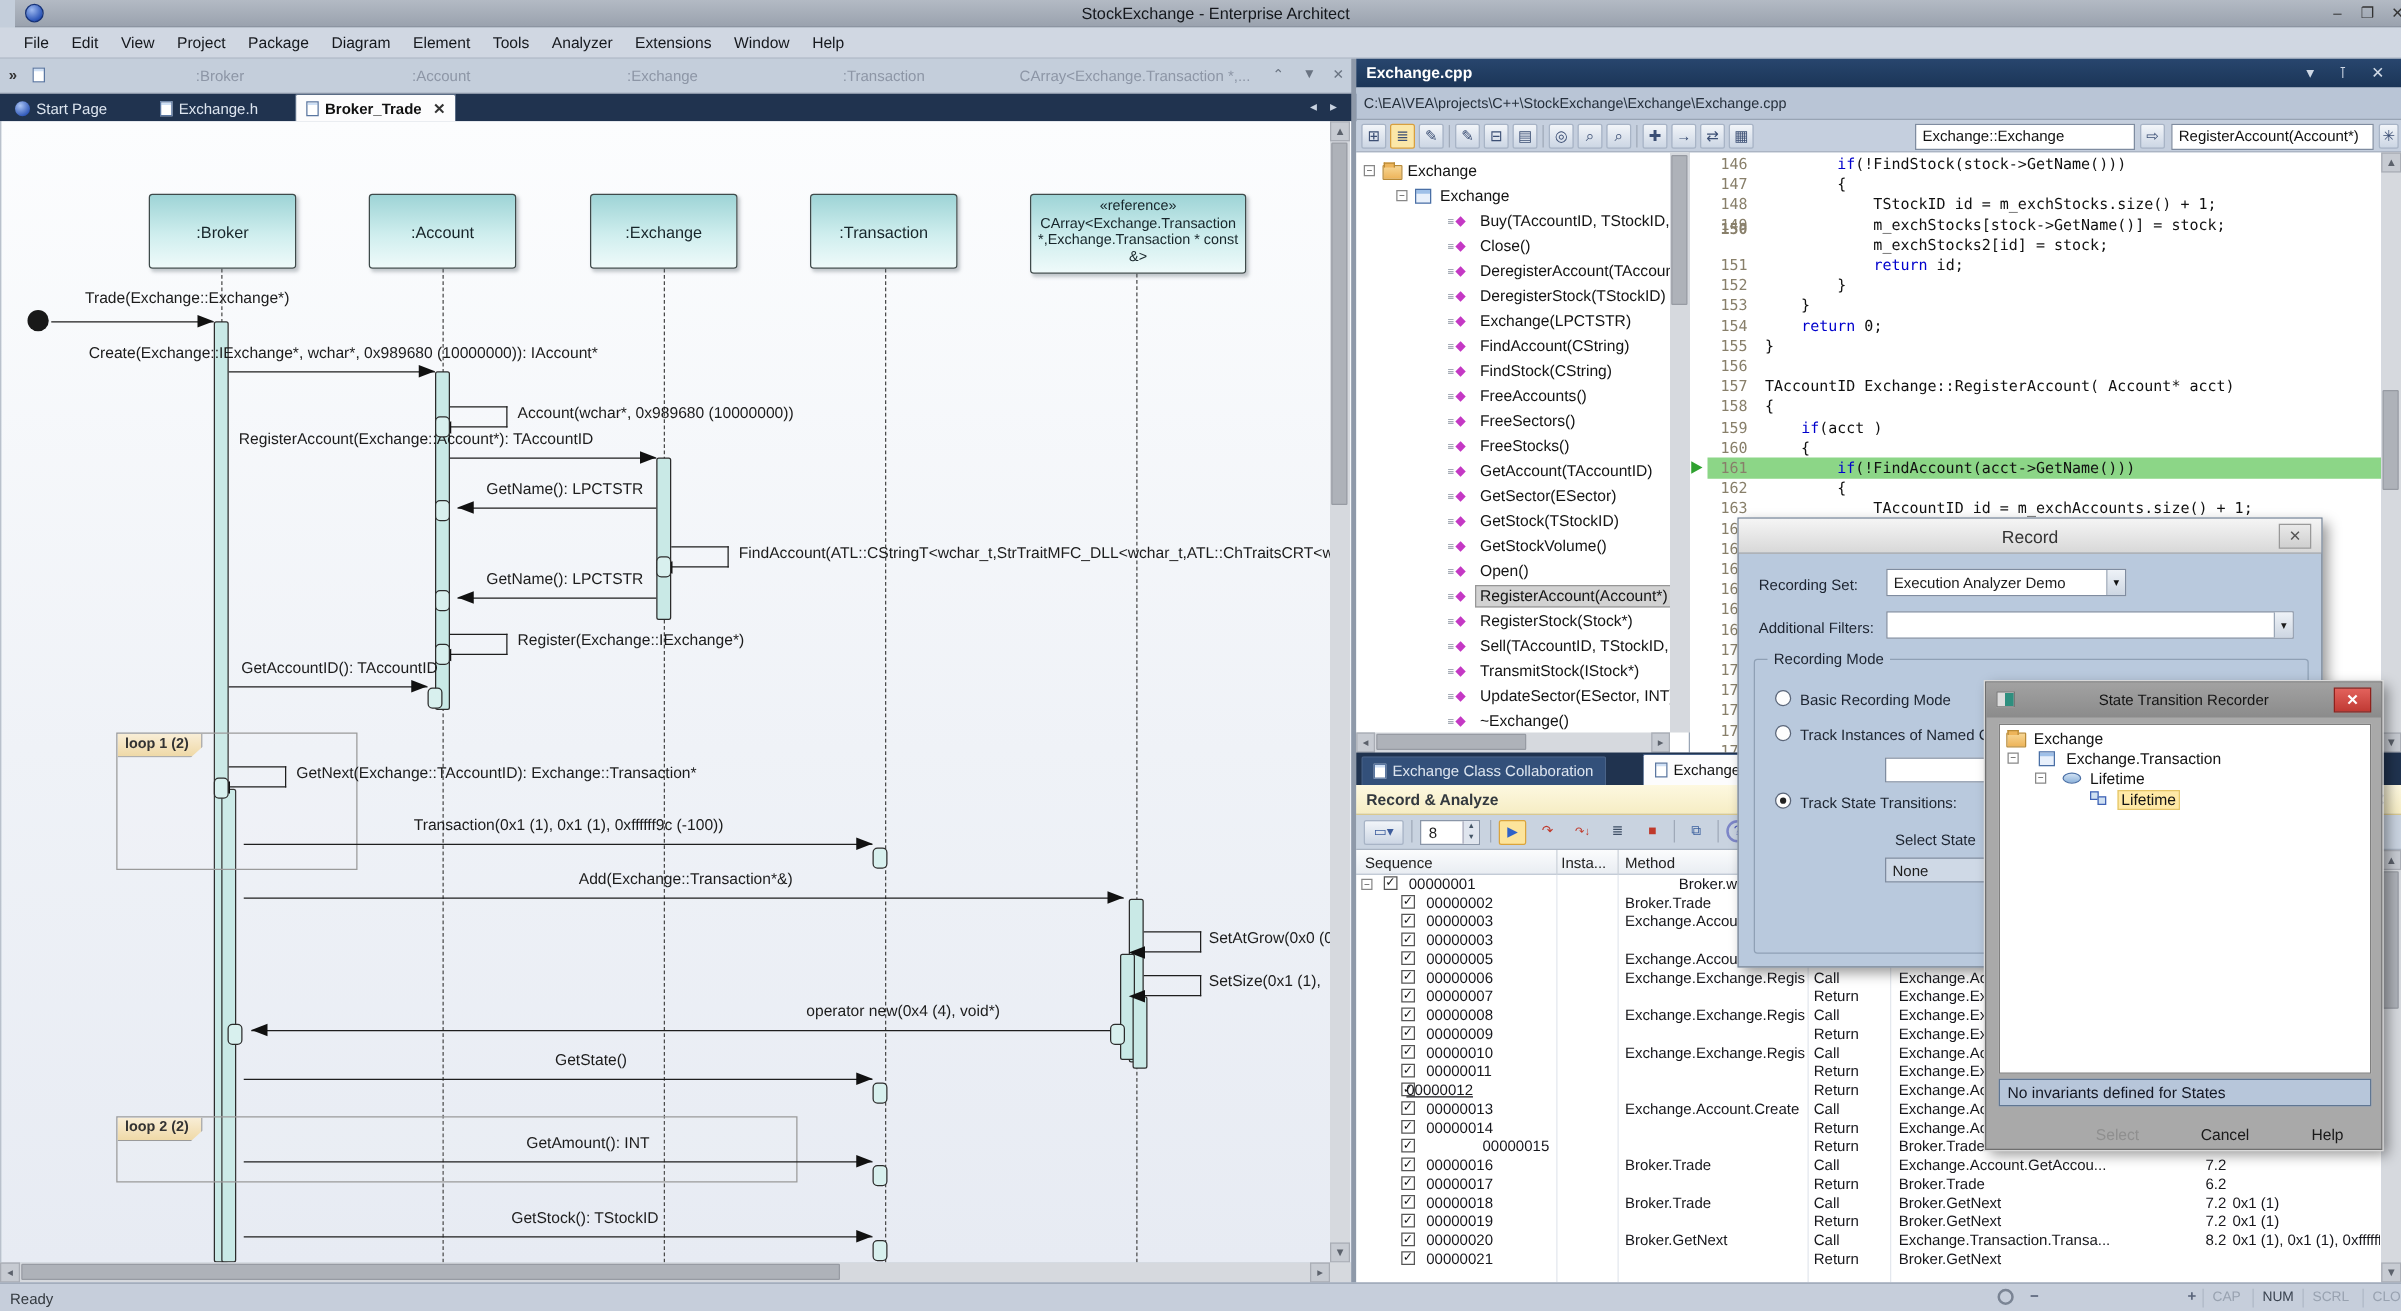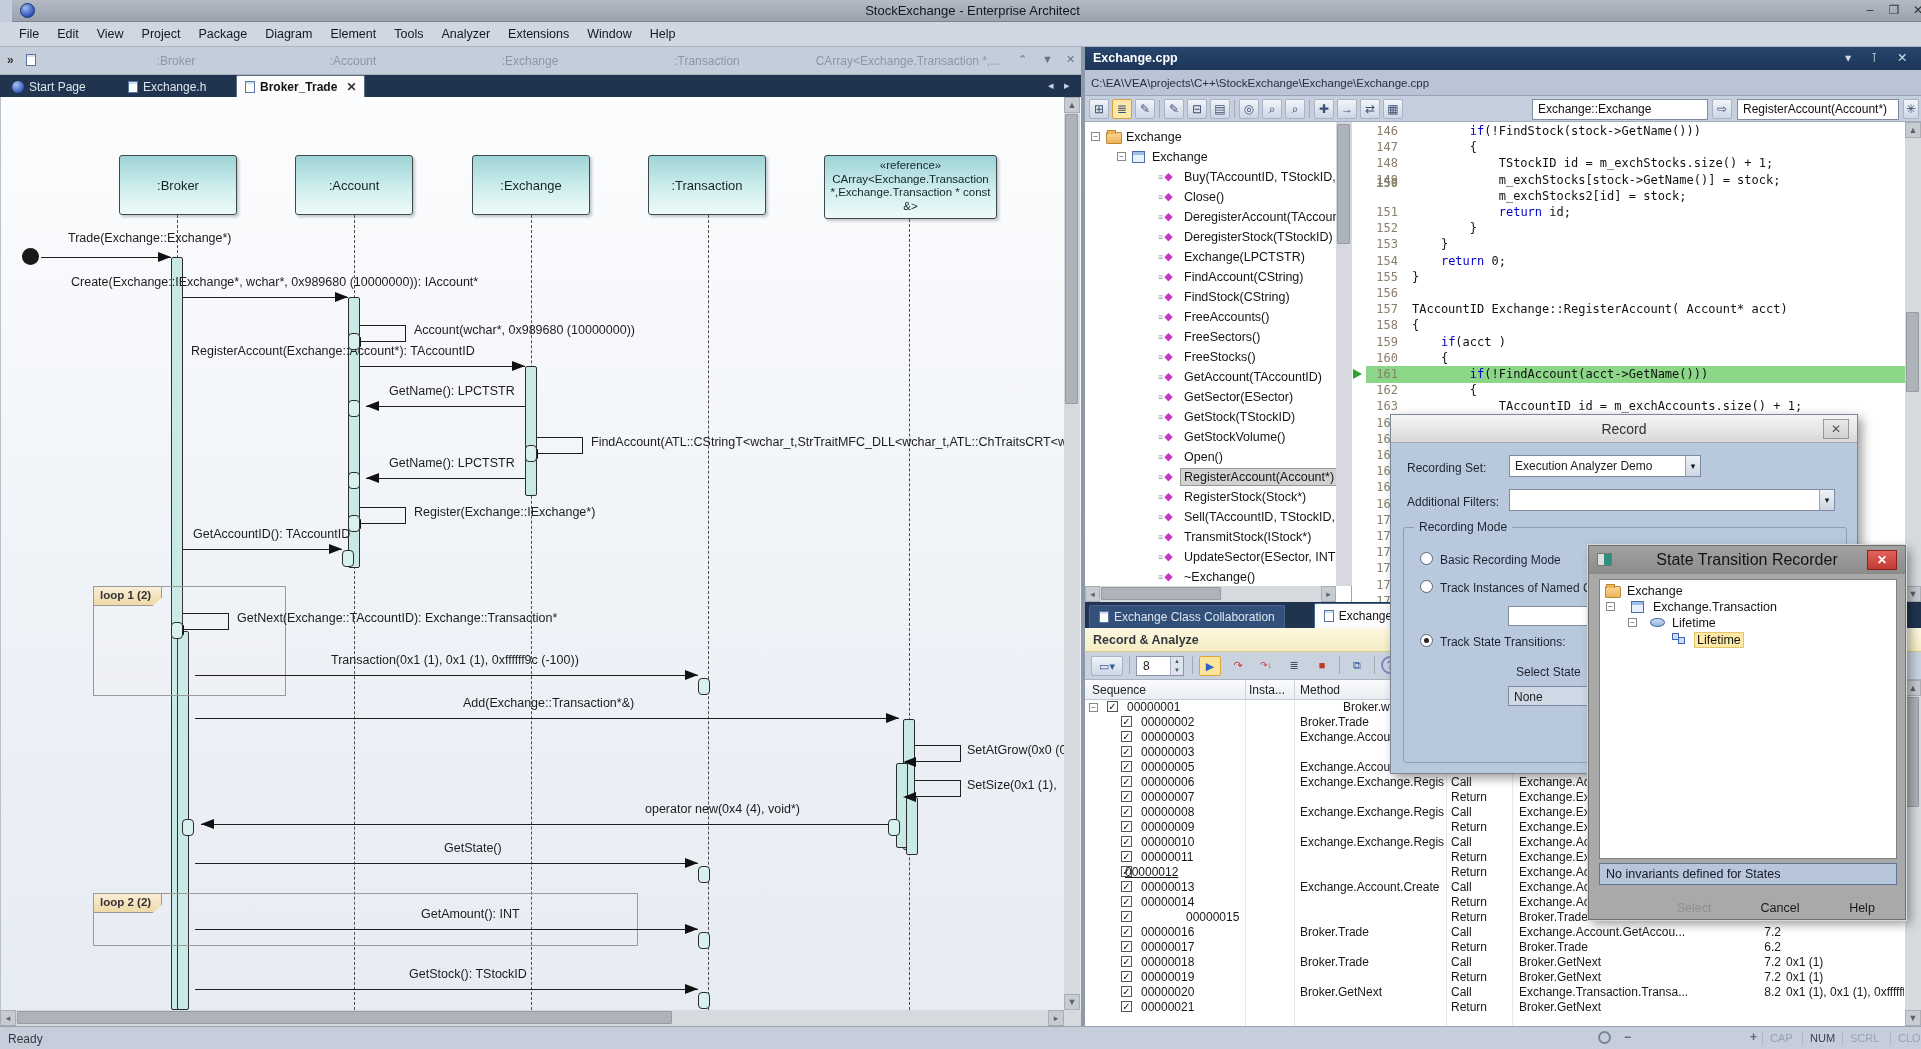--- a/index.html
+++ b/index.html
@@ -94,21 +94,21 @@
   #record-dlg .dlg-title { position:absolute; left:0; top:0; width:100%; height:28px; background:linear-gradient(#f5f5f5,#d8d8d8); border-bottom:1px solid #aaa; text-align:center; font-size:14px; color:#333; line-height:28px; }
   .dlg-x { position:absolute; top:4px; width:26px; height:20px; background:linear-gradient(#e9e9e9,#cfcfcf); border:1px solid #999; color:#555; text-align:center; line-height:18px; font-size:12px; }
   .fld-label { position:absolute; font-size:12px; color:#1d2430; }
   .fld { position:absolute; background:#fff; border:1px solid #7f8ca0; height:22px; font-size:12px; line-height:20px; padding-left:5px; }
   .groupbox { position:absolute; border:1px solid #8fa0b5; border-radius:3px; }
   .grouplabel { position:absolute; top:-8px; left:10px; background:#b9c9dd; padding:0 5px; font-size:12px; color:#1d2430; }
   .radio { position:absolute; width:13px; height:13px; border:1px solid #5a6578; border-radius:50%; background:#fdfdfd; }
   .radio.on:before { content:""; position:absolute; left:3px; top:3px; width:5px; height:5px; border-radius:50%; background:#222; }
 
   #str-dlg { left:1588px; top:545px; width:318px; height:375px; background:#a9a9a9; border:1px solid #6f6f6f; outline:1px solid #d9d9d9; z-index:60; }
-  #str-dlg .dlg-title { position:absolute; left:0; top:0; width:100%; height:28px; background:linear-gradient(#a2a2a2,#8b8b8b); text-align:center; font-size:16px; color:#141414; line-height:28px; }
+  #str-dlg .dlg-title { position:absolute; left:0; top:0; width:100%; height:28px; background:linear-gradient(#a2a2a2,#8b8b8b); text-align:center; font-size:12px; color:#141414; line-height:28px; }
   .str-x { position:absolute; right:8px; top:4px; width:30px; height:20px; background:linear-gradient(#e2625c,#c03a34); border:1px solid #8f211c; color:#fff; font-weight:bold; text-align:center; line-height:19px; font-size:12px; }
   .str-ico { position:absolute; left:8px; top:7px; width:15px; height:13px; background:#ddd; border:1px solid #777; box-shadow:inset -7px 0 0 #2f8f7f; }
   .str-tree { position:absolute; left:10px; top:33px; width:298px; height:280px; background:#fff; border:1px solid #7f7f7f; overflow:hidden; }
   .str-row { position:absolute; height:16px; font-size:12.5px; white-space:nowrap; color:#141414; }
   .ico-oval { position:absolute; width:15px; height:9px; border-radius:50%; background:linear-gradient(#cfe0f2,#8fb4dc); border:1px solid #4a6fa5; }
   .ico-state { position:absolute; width:13px; height:11px; }
   .ico-state:before, .ico-state:after { content:""; position:absolute; width:5px; height:5px; background:#cfe0f2; border:1px solid #3f62b5; }
   .ico-state:before { left:0; top:0; }
   .ico-state:after { right:0; bottom:0; }
   .hl-label { background:#ffe9a6; border:1px solid #e5c66a; padding:0 2px; }

